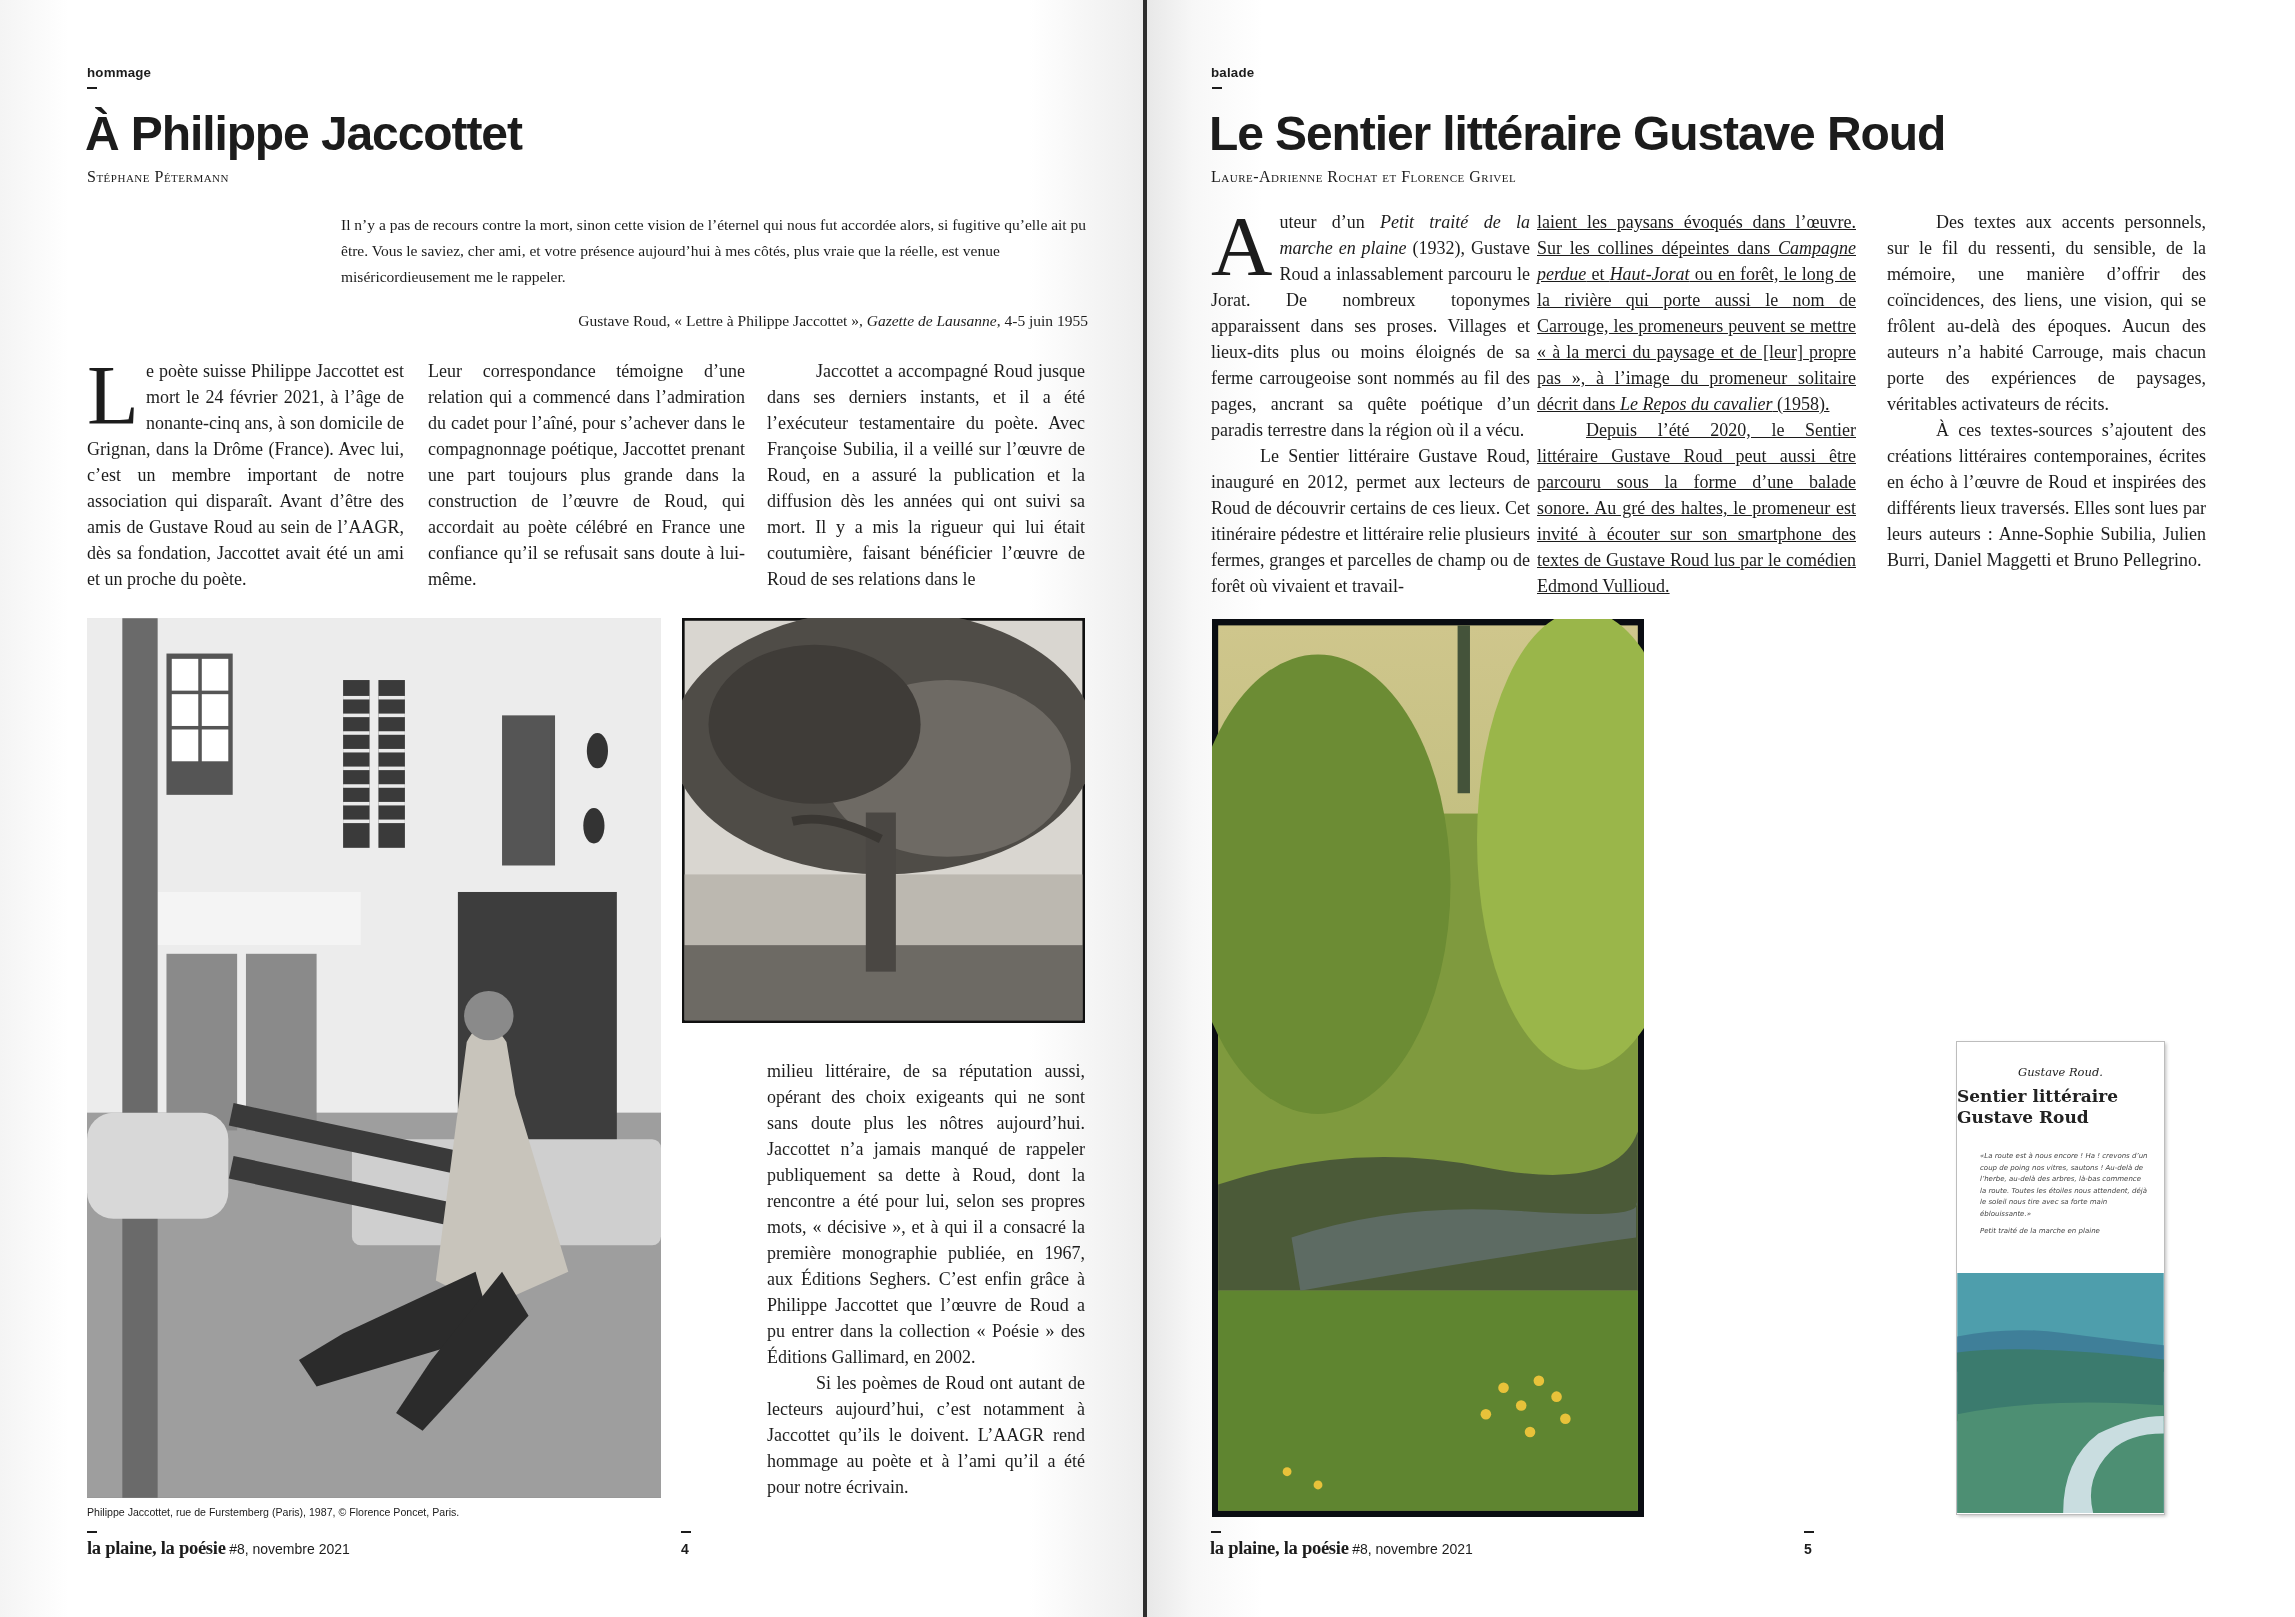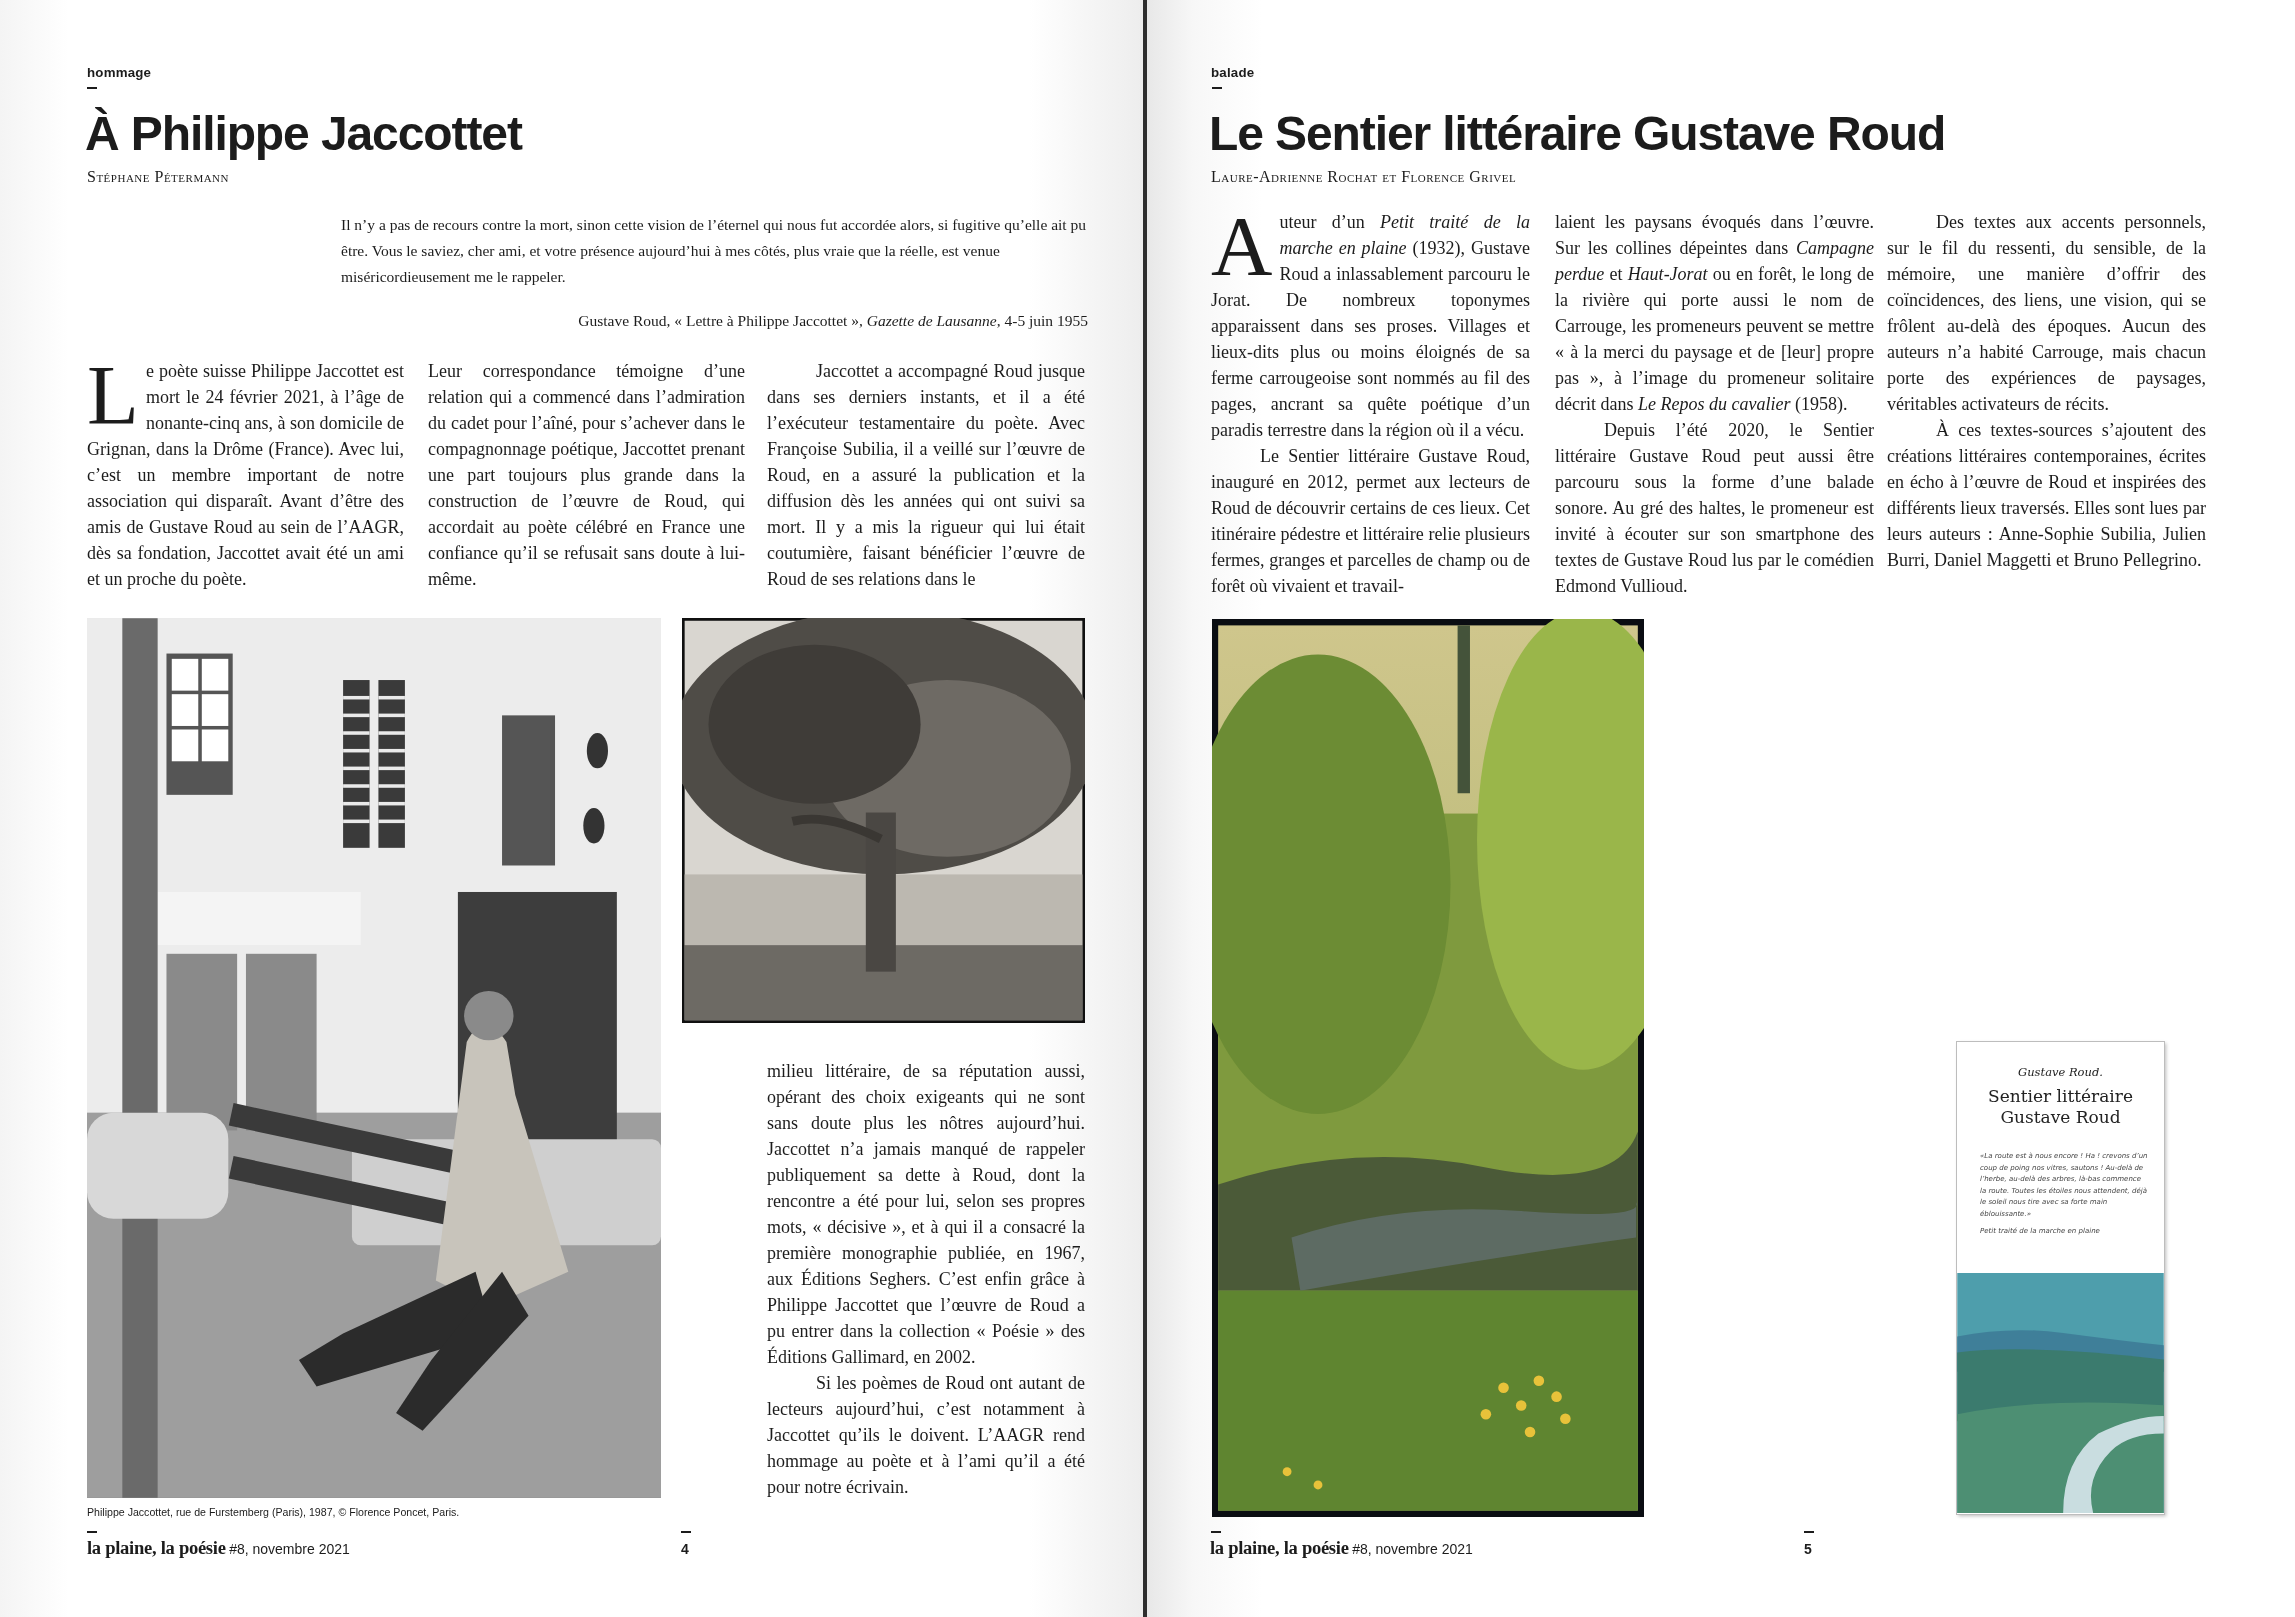--- a/index.html
+++ b/index.html
@@ -21,21 +21,21 @@
   .dropcap{float:left;font-size:85px;line-height:67px;margin:3.5px 7px -3.5px 0;font-family:"Liberation Serif",serif;}
   .photo{position:absolute;overflow:hidden;}
   .caption{font-family:"Liberation Sans",sans-serif;font-size:10.6px;}
   .folio-dash{width:9.7px;height:1.8px;background:#1c1c1c;}
   .mag-name{font-family:"Liberation Serif",serif;font-weight:bold;font-size:18.6px;letter-spacing:-0.3px;}
   .issue{font-family:"Liberation Sans",sans-serif;font-size:14px;}
   .page-num{font-family:"Liberation Sans",sans-serif;font-weight:bold;font-size:14px;}
   .spine{position:absolute;left:1143px;top:0;width:3.5px;height:1618px;background:#2e2e2e;}
   .book{position:absolute;left:1956px;top:1041px;width:207px;height:472px;background:#fff;border:0.9px solid #bdbdbd;box-shadow:1.8px 1.8px 3.5px rgba(0,0,0,0.25);overflow:hidden;}
   .book-sign{font-family:"DejaVu Serif",serif;font-style:italic;font-size:11.5px;text-align:center;margin-top:23px;}
-  .book-title{font-family:"DejaVu Serif",serif;font-size:17px;line-height:21px;text-align:center;margin-top:7px;font-weight:normal;color:#222;}
+  .book-title{font-family:"DejaVu Serif",serif;font-size:17px;line-height:21px;margin-top:7px;font-weight:bold;color:#222;}
   .book-quote{font-family:"DejaVu Sans",sans-serif;font-style:italic;font-size:7px;line-height:11.5px;color:#444;margin:23px 16px 0 23px;}
   .book-ref{font-family:"DejaVu Sans",sans-serif;font-style:italic;font-size:7px;color:#444;margin:7px 16px 0 23px;}
 </style>
 </head>
 <body>
 
 <div class="page" id="page-left">
   <div class="abs section-tag" style="left:87px;top:65px;">hommage</div>
   <div class="abs dash" style="left:87px;top:87px;"></div>
   <div class="abs title" style="left:85px;top:110px;">À Philippe Jaccottet</div>
@@ -146,21 +146,21 @@
 <div class="page" id="page-right">
   <div class="abs section-tag" style="left:64px;top:65px;">balade</div>
   <div class="abs dash" style="left:65px;top:87px;"></div>
   <div class="abs title" style="left:62px;top:110px;">Le Sentier littéraire Gustave Roud</div>
   <div class="abs author" style="left:64px;top:168px;">Laure-Adrienne Rochat et Florence Grivel</div>
 
   <div class="abs col" style="left:64px;top:209px;width:319px;">
     <p><span class="dropcap">A</span><span>uteur d’un </span><i>Petit traité de la marche en plaine</i><span> (1932), Gustave Roud a inlassablement parcouru le Jorat. De nombreux toponymes apparaissent dans ses proses. Villages et lieux-dits plus ou moins éloignés de sa ferme carrougeoise sont nommés au fil des pages, ancrant sa quête poétique d’un paradis terrestre dans la région où il a vécu.</span></p>
     <p class="indent">Le Sentier littéraire Gustave Roud, inauguré en 2012, permet aux lecteurs de Roud de découvrir certains de ces lieux. Cet itinéraire pédestre et littéraire relie plusieurs fermes, granges et parcelles de champ ou de forêt où vivaient et travail-</p>
   </div>
-  <div class="abs col" style="left:408px;top:209px;width:319px;">
+  <div class="abs col" style="left:390px;top:209px;width:319px;text-decoration:underline;">
     <p><span>laient les paysans évoqués dans l’œuvre. Sur les collines dépeintes dans </span><i>Campagne perdue</i><span> et </span><i>Haut-Jorat</i><span> ou en forêt, le long de la rivière qui porte aussi le nom de Carrouge, les promeneurs peuvent se mettre « à la merci du paysage et de [leur] propre pas », à l’image du promeneur solitaire décrit dans </span><i>Le Repos du cavalier</i><span> (1958).</span></p>
     <p class="indent">Depuis l’été 2020, le Sentier littéraire Gustave Roud peut aussi être parcouru sous la forme d’une balade sonore. Au gré des haltes, le promeneur est invité à écouter sur son smartphone des textes de Gustave Roud lus par le comédien Edmond Vullioud.</p>
   </div>
   <div class="abs col" style="left:740px;top:209px;width:319px;">
     <p class="indent">Des textes aux accents personnels, sur le fil du ressenti, du sensible, de la mémoire, une manière d’offrir des coïncidences, des liens, une vision, qui se frôlent au-delà des époques. Aucun des auteurs n’a habité Carrouge, mais chacun porte des expériences de paysages, véritables activateurs de récits.</p>
     <p class="indent">À ces textes-sources s’ajoutent des créations littéraires contemporaines, écrites en écho à l’œuvre de Roud et inspirées des différents lieux traversés. Elles sont lues par leurs auteurs : Anne-Sophie Subilia, Julien Burri, Daniel Maggetti et Bruno Pellegrino.</p>
   </div>
 
   <div class="photo" style="left:65px;top:619px;width:432px;height:898px;background:#0a0d12;">
     <svg width="432" height="898" viewBox="0 0 489 1016">

